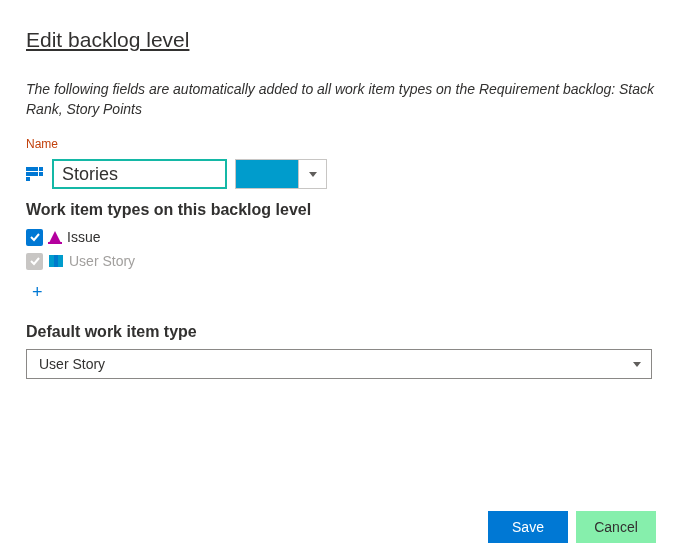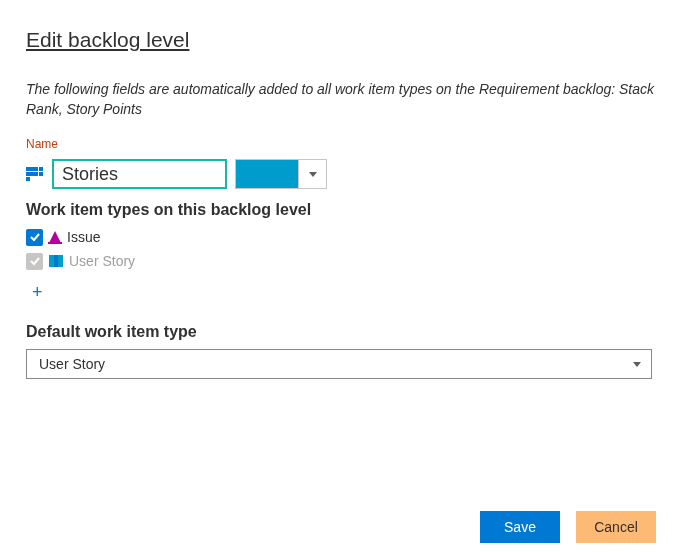--- a/index.html
+++ b/index.html
@@ -25,24 +25,24 @@
     .book-icon { width: 14px; height: 12px; display: flex; gap: 0; }
     .book-icon span { flex: 1; background: #009ccc; }
     .book-icon span:nth-child(2) { background: #007acc; }
     .disabled-text { color: #a19f9d; }
     .new-wit-row { display: flex; align-items: center; gap: 10px; margin-top: 10px; font-size: 14px; color: #323130; cursor: pointer; padding-left: 6px; }
     .plus-icon { color: #0078d4; font-size: 18px; line-height: 1; font-weight: 300; }
     .default-label { font-size: 16px; font-weight: 600; color: #323130; margin-top: 22px; margin-bottom: 8px; }
     .default-select { width: 626px; height: 30px; border: 1px solid #8a8886; display: flex; align-items: center; justify-content: space-between; padding: 0 10px 0 12px; font-size: 14px; cursor: pointer; }
     .caret { width: 0; height: 0; border-left: 4px solid transparent; border-right: 4px solid transparent; border-top: 5px solid #605e5c; }
     .caret-sm { border-left: 4px solid transparent; border-right: 4px solid transparent; border-top: 5px solid #605e5c; width:0; height:0; }
-    .footer { position: absolute; bottom: 14px; right: 26px; display: flex; gap: 16px; }
+    .footer { position: absolute; bottom: 14px; right: 26px; display: flex; gap: 8px; }
     .btn { min-width: 80px; height: 32px; border: none; font-size: 14px; cursor: pointer; padding: 0 16px; }
     .btn-primary { background: #0078d4; color: #fff; }
-    .btn-secondary { background: #fdba74; color: #323130; }
+    .btn-secondary { background: #86efac; color: #323130; }
     .check-mark { stroke: #fff; stroke-width: 2; fill: none; }
   </style>
 </head>
 <body>
 
 <h1 class="title">Edit backlog level</h1>
 
 <p class="description">The following fields are automatically added to all work item types on the Requirement backlog: Stack Rank, Story Points</p>
 
 <div class="field-label">Name</div>

